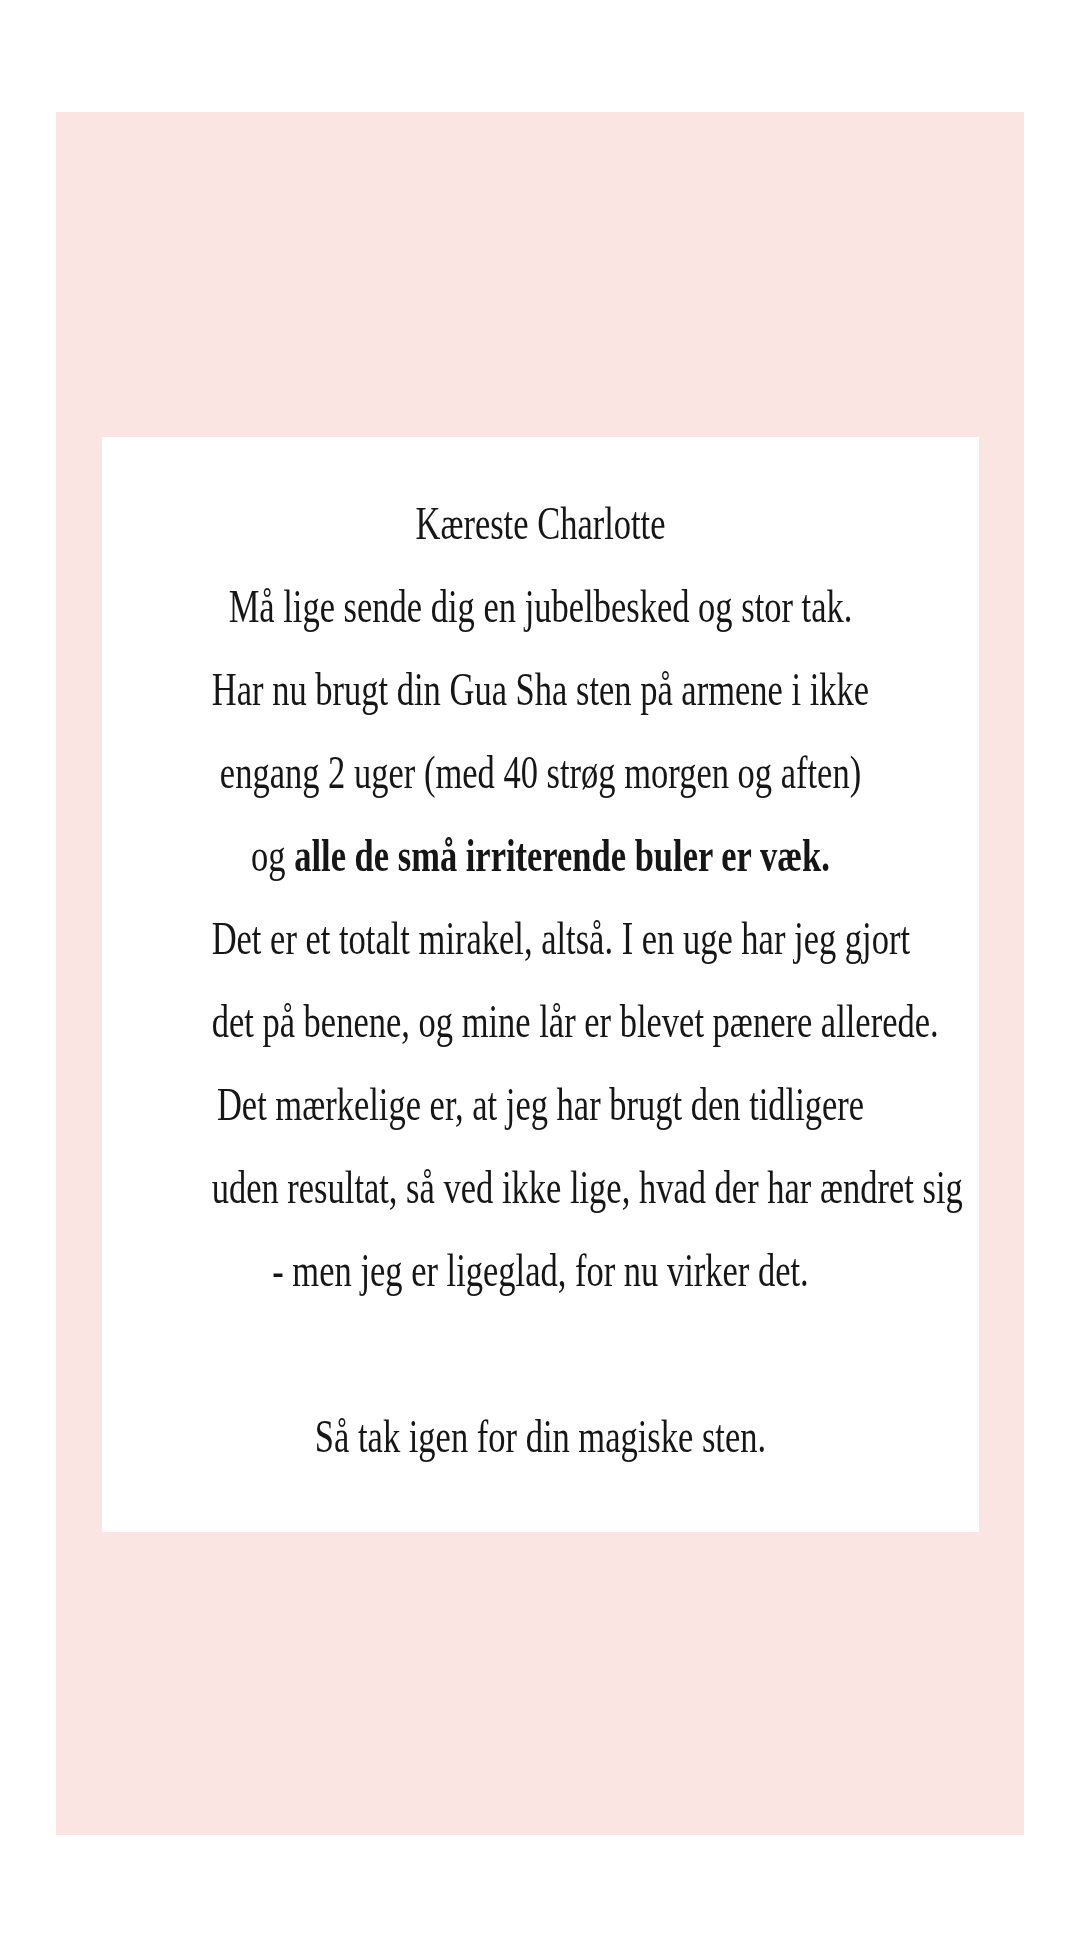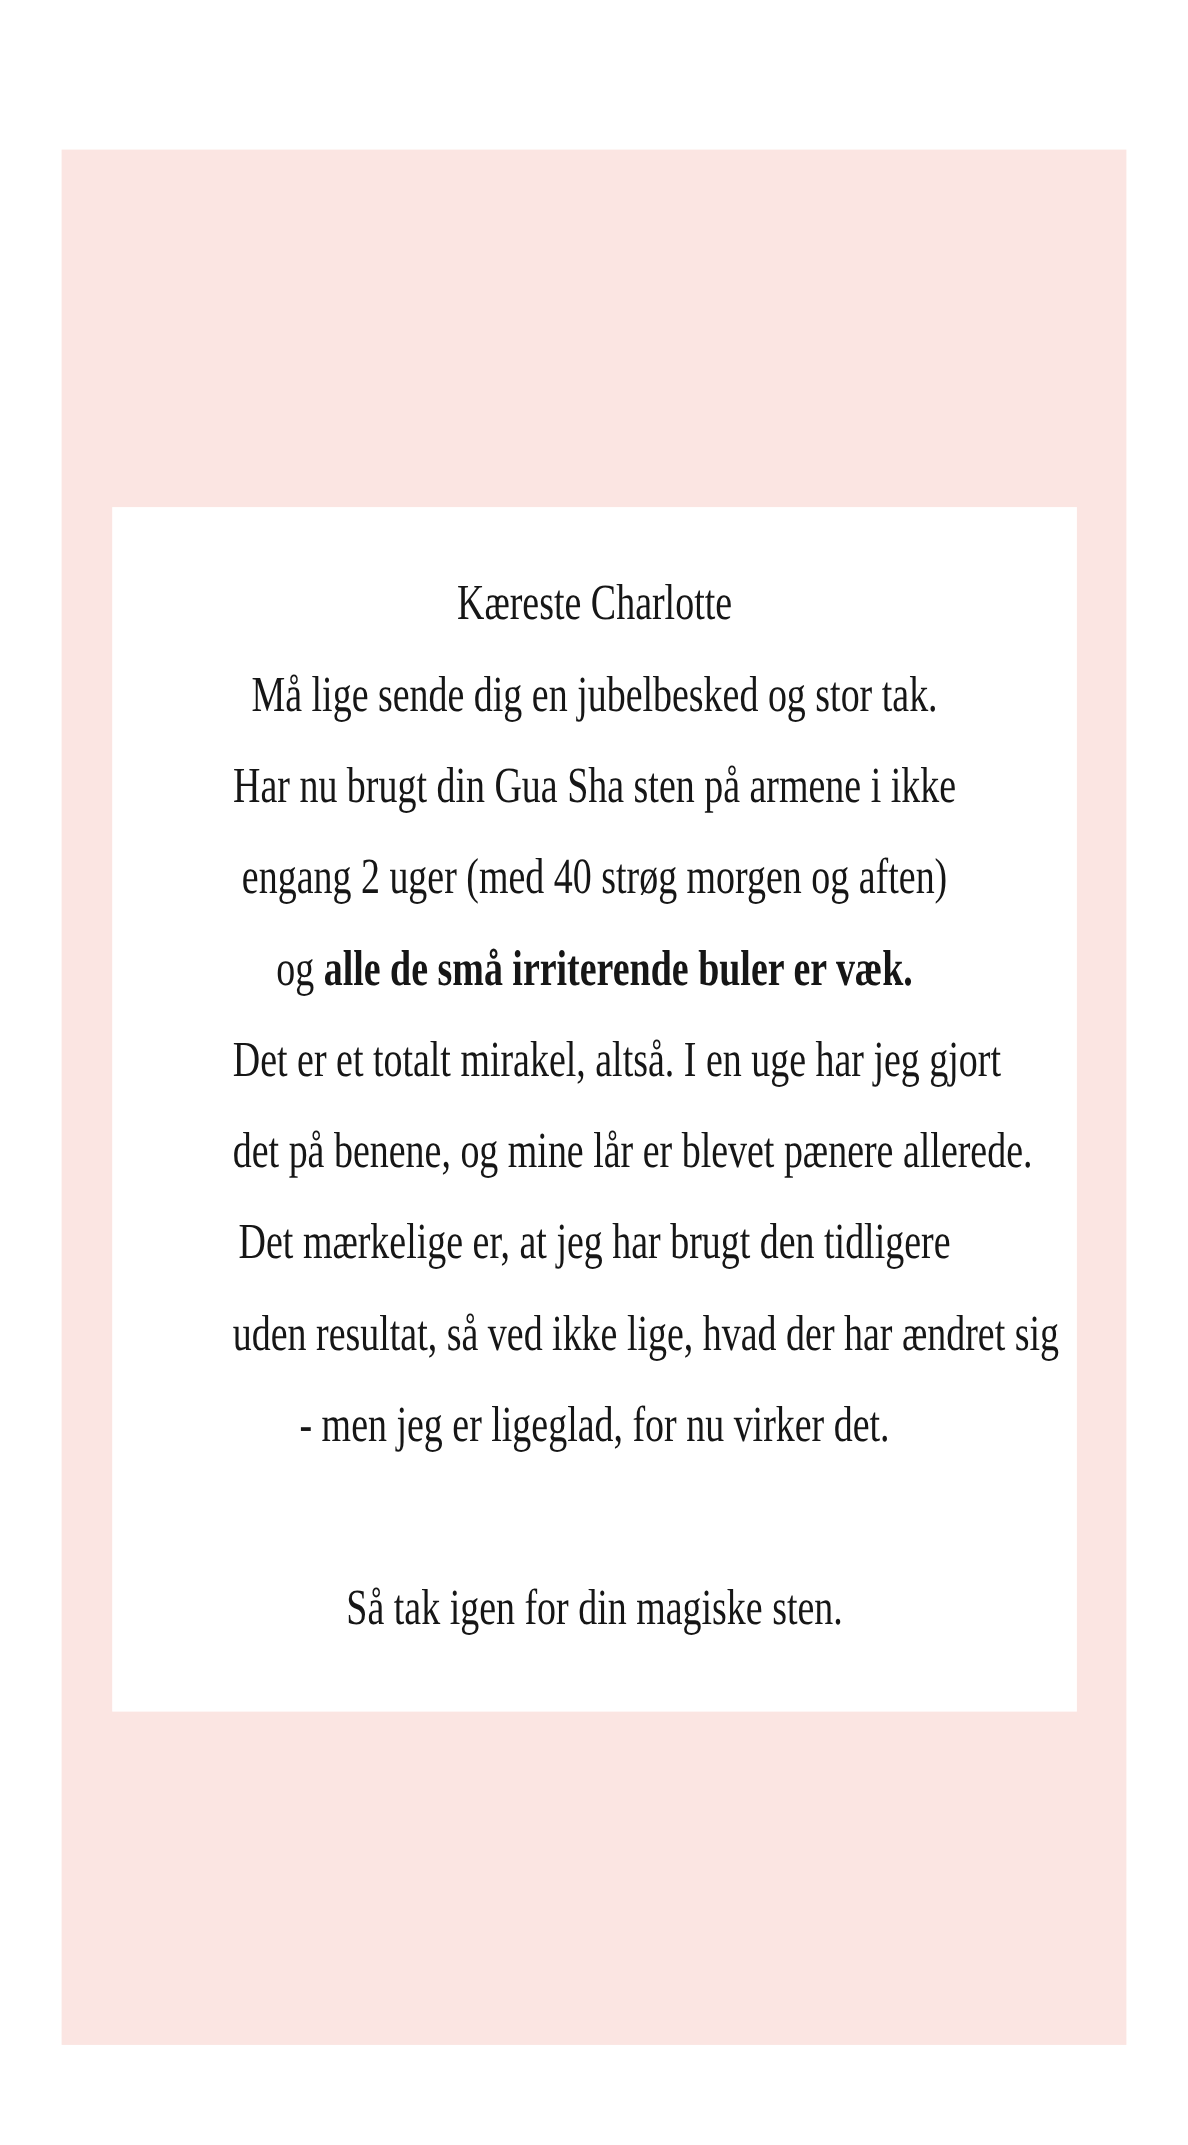--- a/index.html
+++ b/index.html
@@ -15,21 +15,20 @@
     overflow: hidden;
     font-family: "Liberation Serif", "DejaVu Serif", serif;
   }
   .pink-panel {
     position: absolute;
     left: 56px;
     top: 112px;
     width: 968px;
     height: 1723px;
     background: #fbe5e2;
-    margin-top: 24px;
   }
   .card {
     position: absolute;
     left: 46px;
     top: 325px;
     width: 877px;
     height: 1095px;
     background: #ffffff;
     box-sizing: border-box;
     padding-top: 45px;

